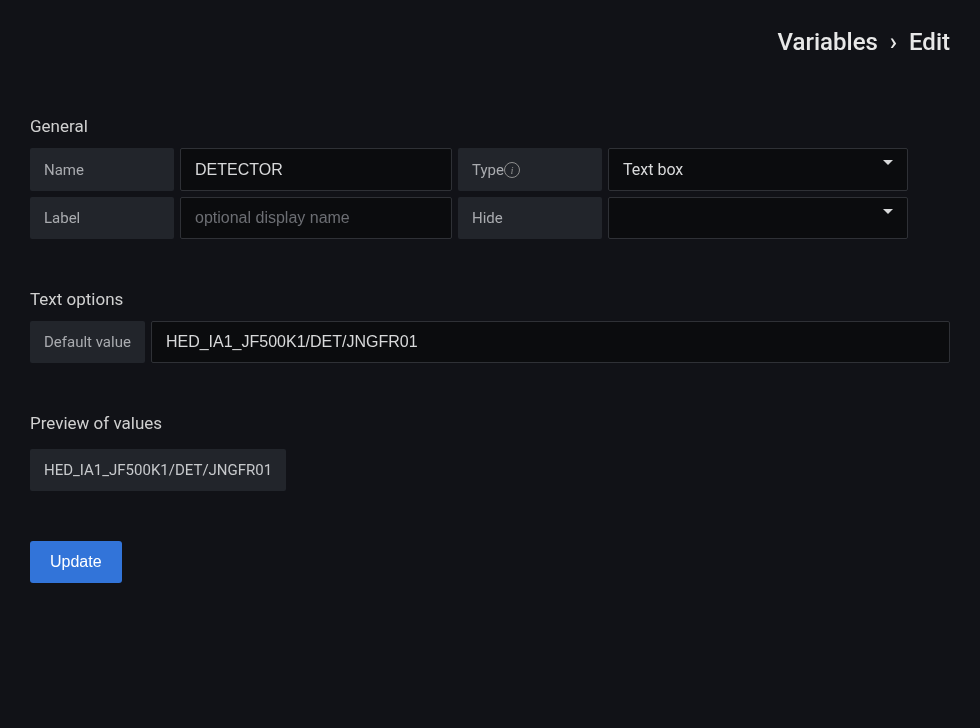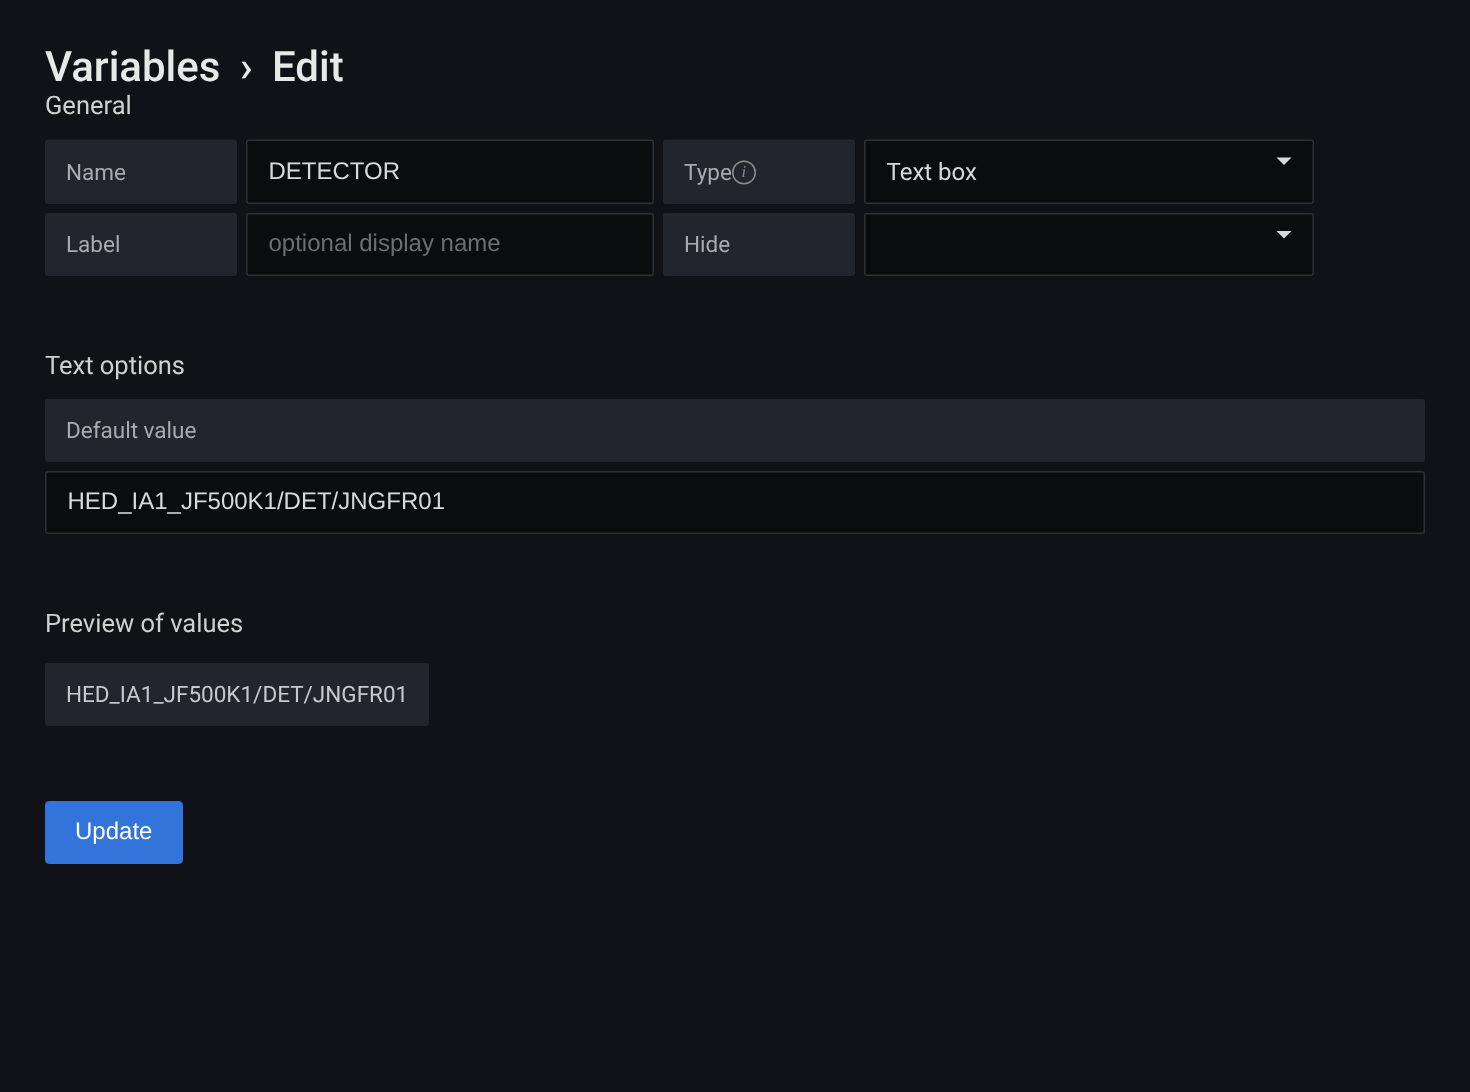--- a/index.html
+++ b/index.html
@@ -11,23 +11,25 @@
       background-color: #111217;
       color: #d8d9da;
       font-family: -apple-system, BlinkMacSystemFont, 'Segoe UI', Roboto, Helvetica, Arial, sans-serif;
       font-size: 15px;
       width: 980px;
       height: 728px;
       overflow: hidden;
       padding: 28px 30px;
     }
     .breadcrumb {
-      font-size: 28px;
+      font-size: 24px;
       font-weight: 500;
       color: #e8e8e8;
+      margin-bottom: 60px;
+      text-align: right;
     }
     .breadcrumb-sep {
       margin: 0 6px;
       color: #e8e8e8;
     }
     .section-title {
       font-size: 17px;
       color: #d0d0d0;
       margin-bottom: 12px;
       font-weight: 400;
@@ -37,21 +39,21 @@
       flex-direction: column;
       gap: 6px;
       margin-bottom: 50px;
     }
     .form-row {
       display: flex;
       gap: 6px;
       align-items: stretch;
     }
     .form-label {
-      width: 128px;
+      width: 144px;
       background-color: #22252b;
       padding: 12px 14px;
       font-size: 15px;
       color: #a9abaf;
       display: flex;
       align-items: center;
       border-radius: 2px;
     }
     .form-label.with-icon {
     }
@@ -99,21 +101,20 @@
       font-size: 11px;
       font-style: italic;
       color: #8e8e8e;
       font-family: serif;
     }
     .text-options-row {
       display: flex;
       gap: 6px;
       align-items: stretch;
       margin-bottom: 50px;
-      flex-direction: column;
     }
     .text-options-label {
       background-color: #22252b;
       padding: 12px 14px;
       font-size: 15px;
       color: #a9abaf;
       display: flex;
       align-items: center;
       border-radius: 2px;
       flex-shrink: 0;

